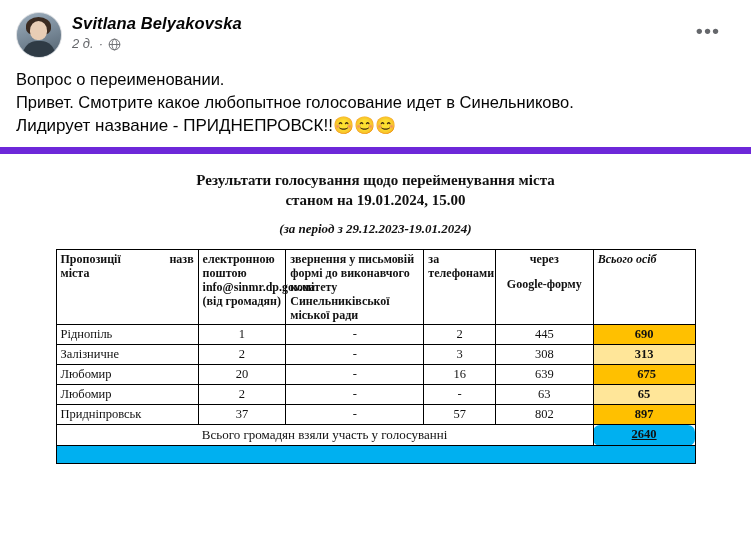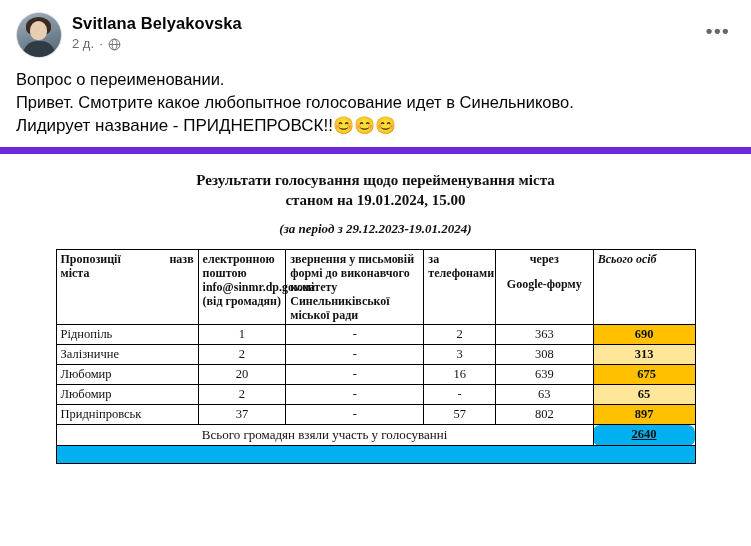--- a/index.html
+++ b/index.html
@@ -18,22 +18,23 @@
     width: 751px;
     height: 546px;
     background: #ffffff;
     position: relative;
     box-sizing: border-box;
   }
   
   .post-header {
     display: flex;
     align-items: flex-start;
-    padding: 12px 16px 4px 16px;
+    padding: 12px 26px 4px 16px;
     box-sizing: border-box;
+    font-style: italic;
   }
   .avatar {
     width: 44px;
     height: 44px;
     border-radius: 50%;
     overflow: hidden;
     flex: 0 0 auto;
     background: #b9c2cc;
     position: relative;
     border: 1px solid #dddfe2;
@@ -286,21 +287,21 @@
           </th>
           <th class="c5">Всього осіб</th>
         </tr>
       </thead>
       <tbody>
         <tr class="r-rid">
           <td class="name">Ріднопіль</td>
           <td class="num">1</td>
           <td class="num">-</td>
           <td class="num">2</td>
-          <td class="num">363</td>
+          <td class="num">445</td>
           <td class="total">690</td>
         </tr>
         <tr class="r-zal">
           <td class="name">Залізничне</td>
           <td class="num">2</td>
           <td class="num">-</td>
           <td class="num">3</td>
           <td class="num">308</td>
           <td class="total">313</td>
         </tr>

